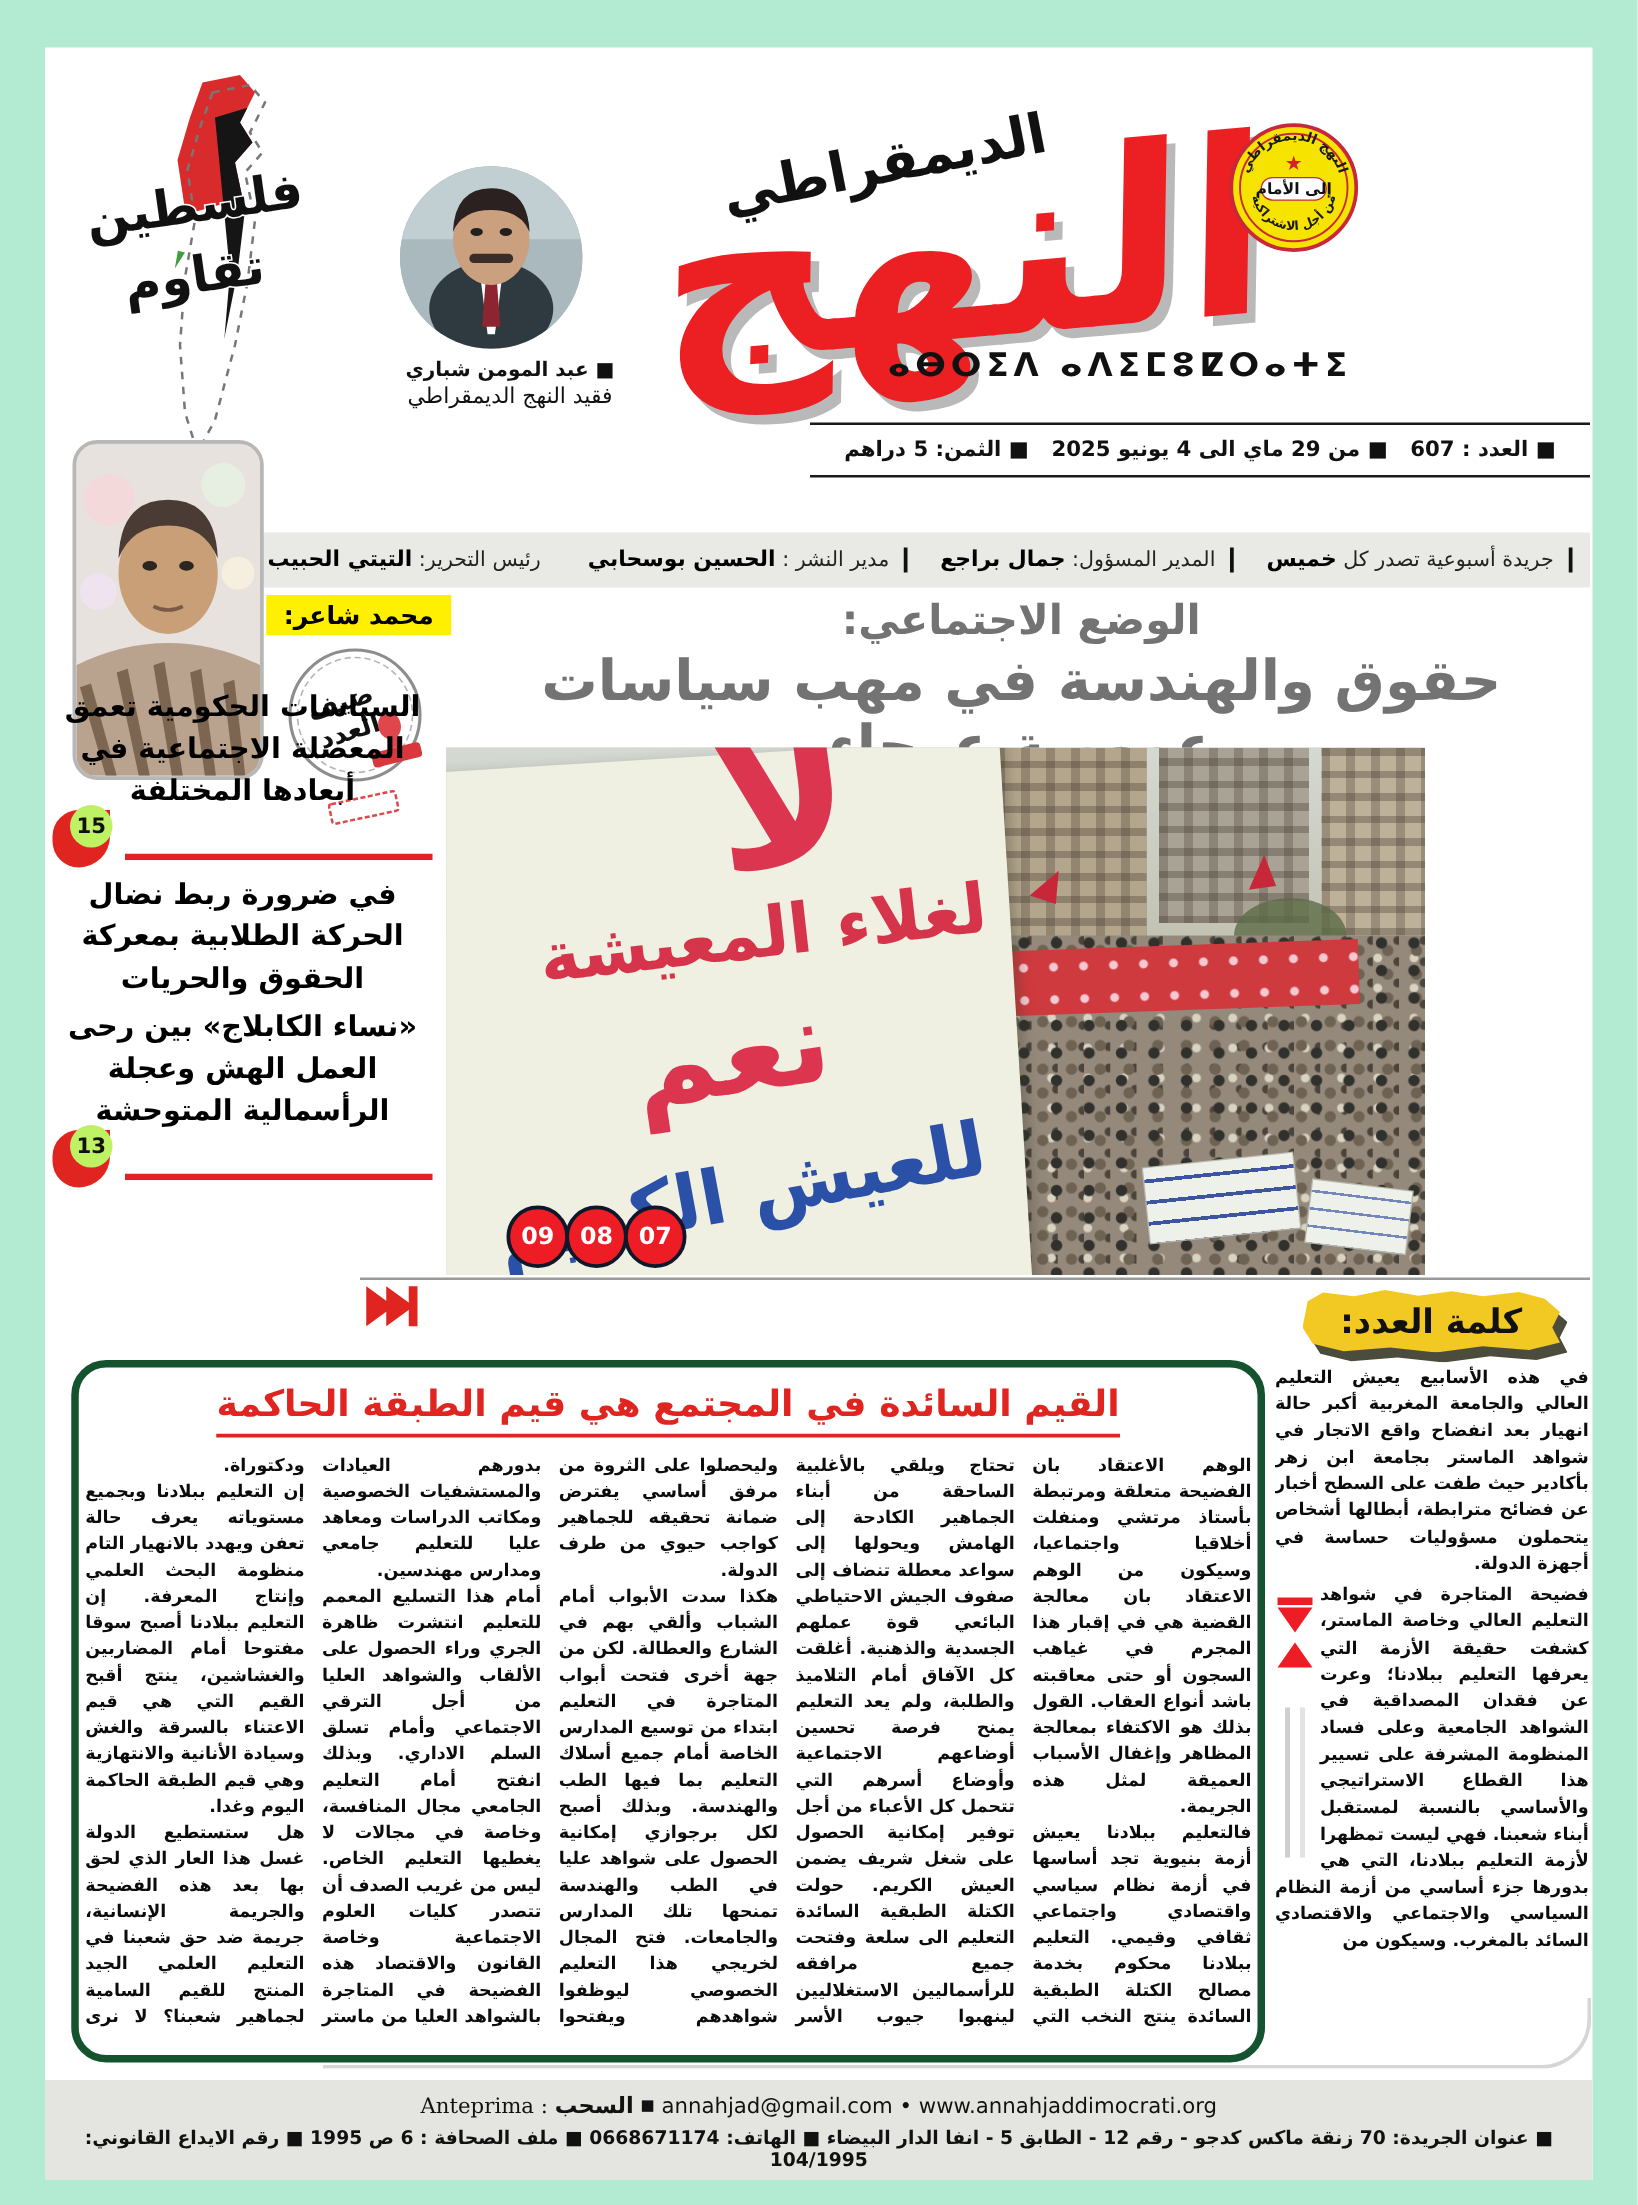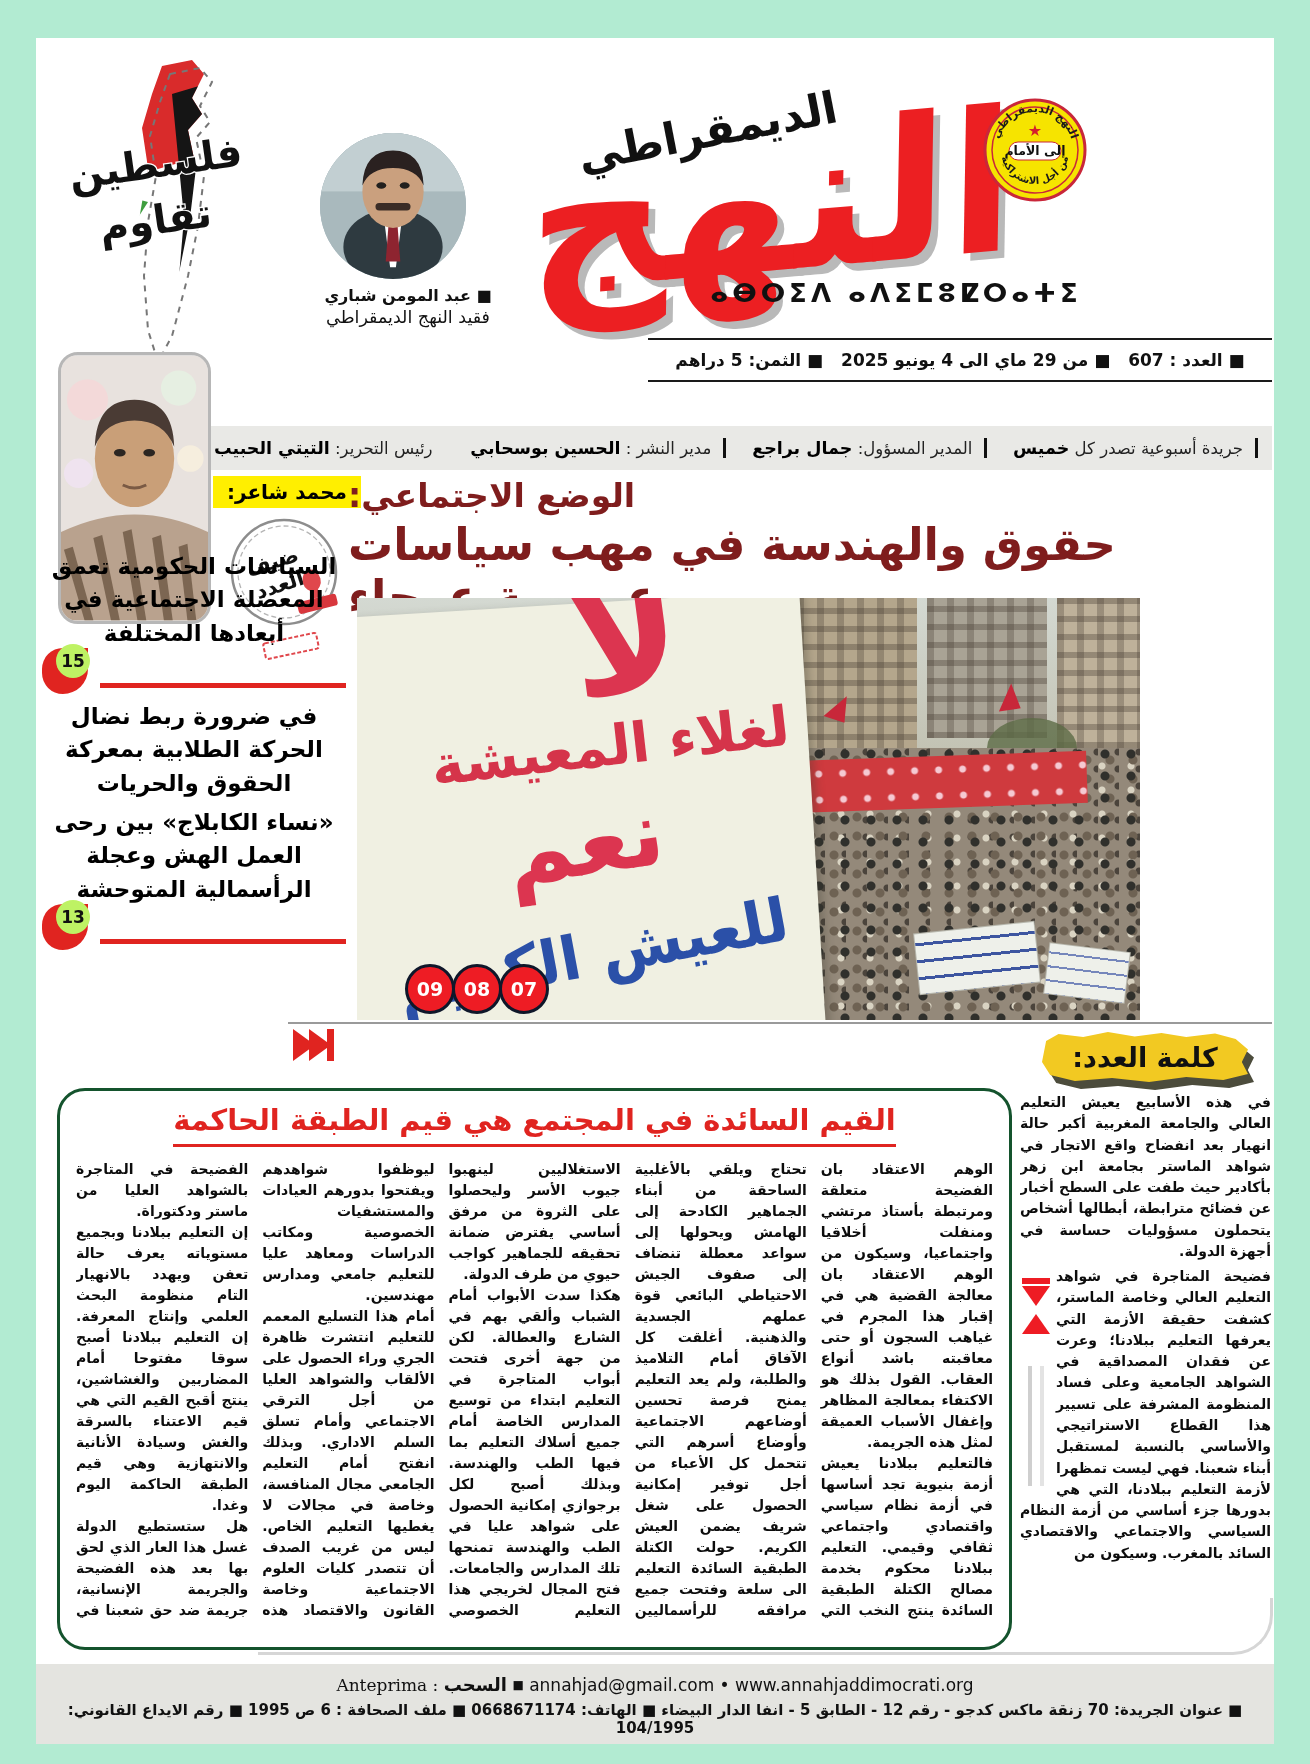--- a/index.html
+++ b/index.html
@@ -40,21 +40,21 @@
   .obit-cap{left:252px;top:248px;width:240px;text-align:center;color:#111}
   .obit-cap .n{font-size:16px;font-weight:bold}
   .obit-cap .d{font-size:17.5px;margin-top:2px}
 
   
   .guest-photo{left:22px;top:314px;width:147px;height:266px;border:3px solid #b7b7b7;border-radius:20px;overflow:hidden;background:#ddd}
   .guest-label{left:177px;top:438px;width:148px;height:32px;background:#ffef00;color:#000;font-weight:bold;font-size:20px;display:flex;align-items:center;justify-content:center}
   .stamp{left:188px;top:476px;width:126px;height:158px}
 
   
-  .lead{left:312px;top:438px;width:902px;text-align:left;color:#7f1d1d}
+  .lead{left:330px;top:438px;width:902px;text-align:center;color:#737373}
   .lead .kicker{font-size:33px;font-weight:bold}
   .lead .headline{font-size:45px;font-weight:bold;letter-spacing:-1px;margin-top:4px;line-height:1.15}
 
   
   .sidebar{left:6px;top:512px;width:304px;display:flex;flex-direction:column}
   .teaser{margin-bottom:6px}
   .teaser .t{font-size:23px;font-weight:bold;color:#000;text-align:center;line-height:1.45}
   .teaser-foot{display:flex;direction:ltr;align-items:flex-end;height:50px;margin-top:-6px}
   .page-badge{position:relative;width:52px;height:50px;flex:0 0 auto}
   .page-badge .swoosh{position:absolute;left:0;bottom:0;width:46px;height:46px;background:#e02420;border-radius:50% 0 60% 50%}
@@ -104,21 +104,21 @@
   .divider{left:252px;top:984px;width:984px;height:0;border-top:2px solid #9a9a9a}
   .skip-icon{left:257px;top:990px;width:56px;height:34px;direction:ltr;display:flex;align-items:center}
   .skip-icon i{display:block;width:0;height:0;border-top:16px solid transparent;border-bottom:16px solid transparent;border-left:22px solid #e02420;margin-right:-6px}
   .skip-icon b{display:block;width:7px;height:32px;background:#e02420;margin-left:2px}
   .word-badge-sh{left:1012px;top:1002px;width:206px;height:50px;background:#4c4c3c;clip-path:polygon(2% 18%,8% 4%,20% 10%,32% 0,45% 9%,58% 2%,70% 10%,84% 3%,94% 14%,100% 35%,97% 60%,100% 84%,88% 96%,70% 90%,52% 100%,34% 92%,16% 98%,4% 86%,0 60%)}
   .word-badge{left:1006px;top:994px;width:206px;height:50px;background:#f2c922;display:flex;align-items:center;justify-content:center;
     font-size:27px;font-weight:bold;color:#111;
     clip-path:polygon(2% 18%,8% 4%,20% 10%,32% 0,45% 9%,58% 2%,70% 10%,84% 3%,94% 14%,100% 35%,97% 60%,100% 84%,88% 96%,70% 90%,52% 100%,34% 92%,16% 98%,4% 86%,0 60%)}
 
   
-  .article-box{left:21px;top:1050px;width:955px;height:562px;border:3px solid #14532d;border-radius:28px;box-sizing:border-box;padding:10px 16px 14px}
+  .article-box{left:21px;top:1050px;width:955px;height:562px;border:6px solid #14532d;border-radius:28px;box-sizing:border-box;padding:10px 5px 14px}
   .article-box h2{margin:2px auto 12px;display:table;font-size:29px;font-weight:bold;color:#e02420;border-bottom:3px solid #e02420;padding-bottom:6px;line-height:1.2}
   .cols{height:468px;overflow:hidden;column-count:5;column-gap:14px;direction:rtl}
   .cols p{margin:0;font-size:14px;line-height:1.5;font-weight:bold;color:#0c0c0c;text-align:justify;white-space:pre-line}
 
   
   .word-col{left:984px;top:1054px;width:251px;height:560px;overflow:hidden}
   .word-col p{margin:0;font-size:14px;line-height:1.52;font-weight:bold;color:#0c0c0c;text-align:justify}
   .word-col .p2wrap{margin-top:4px}
   .word-marks{float:left;width:36px;height:230px;position:relative}
   .word-marks .bar{position:absolute;left:2px;top:12px;width:28px;height:6px;background:#ee1c24}

